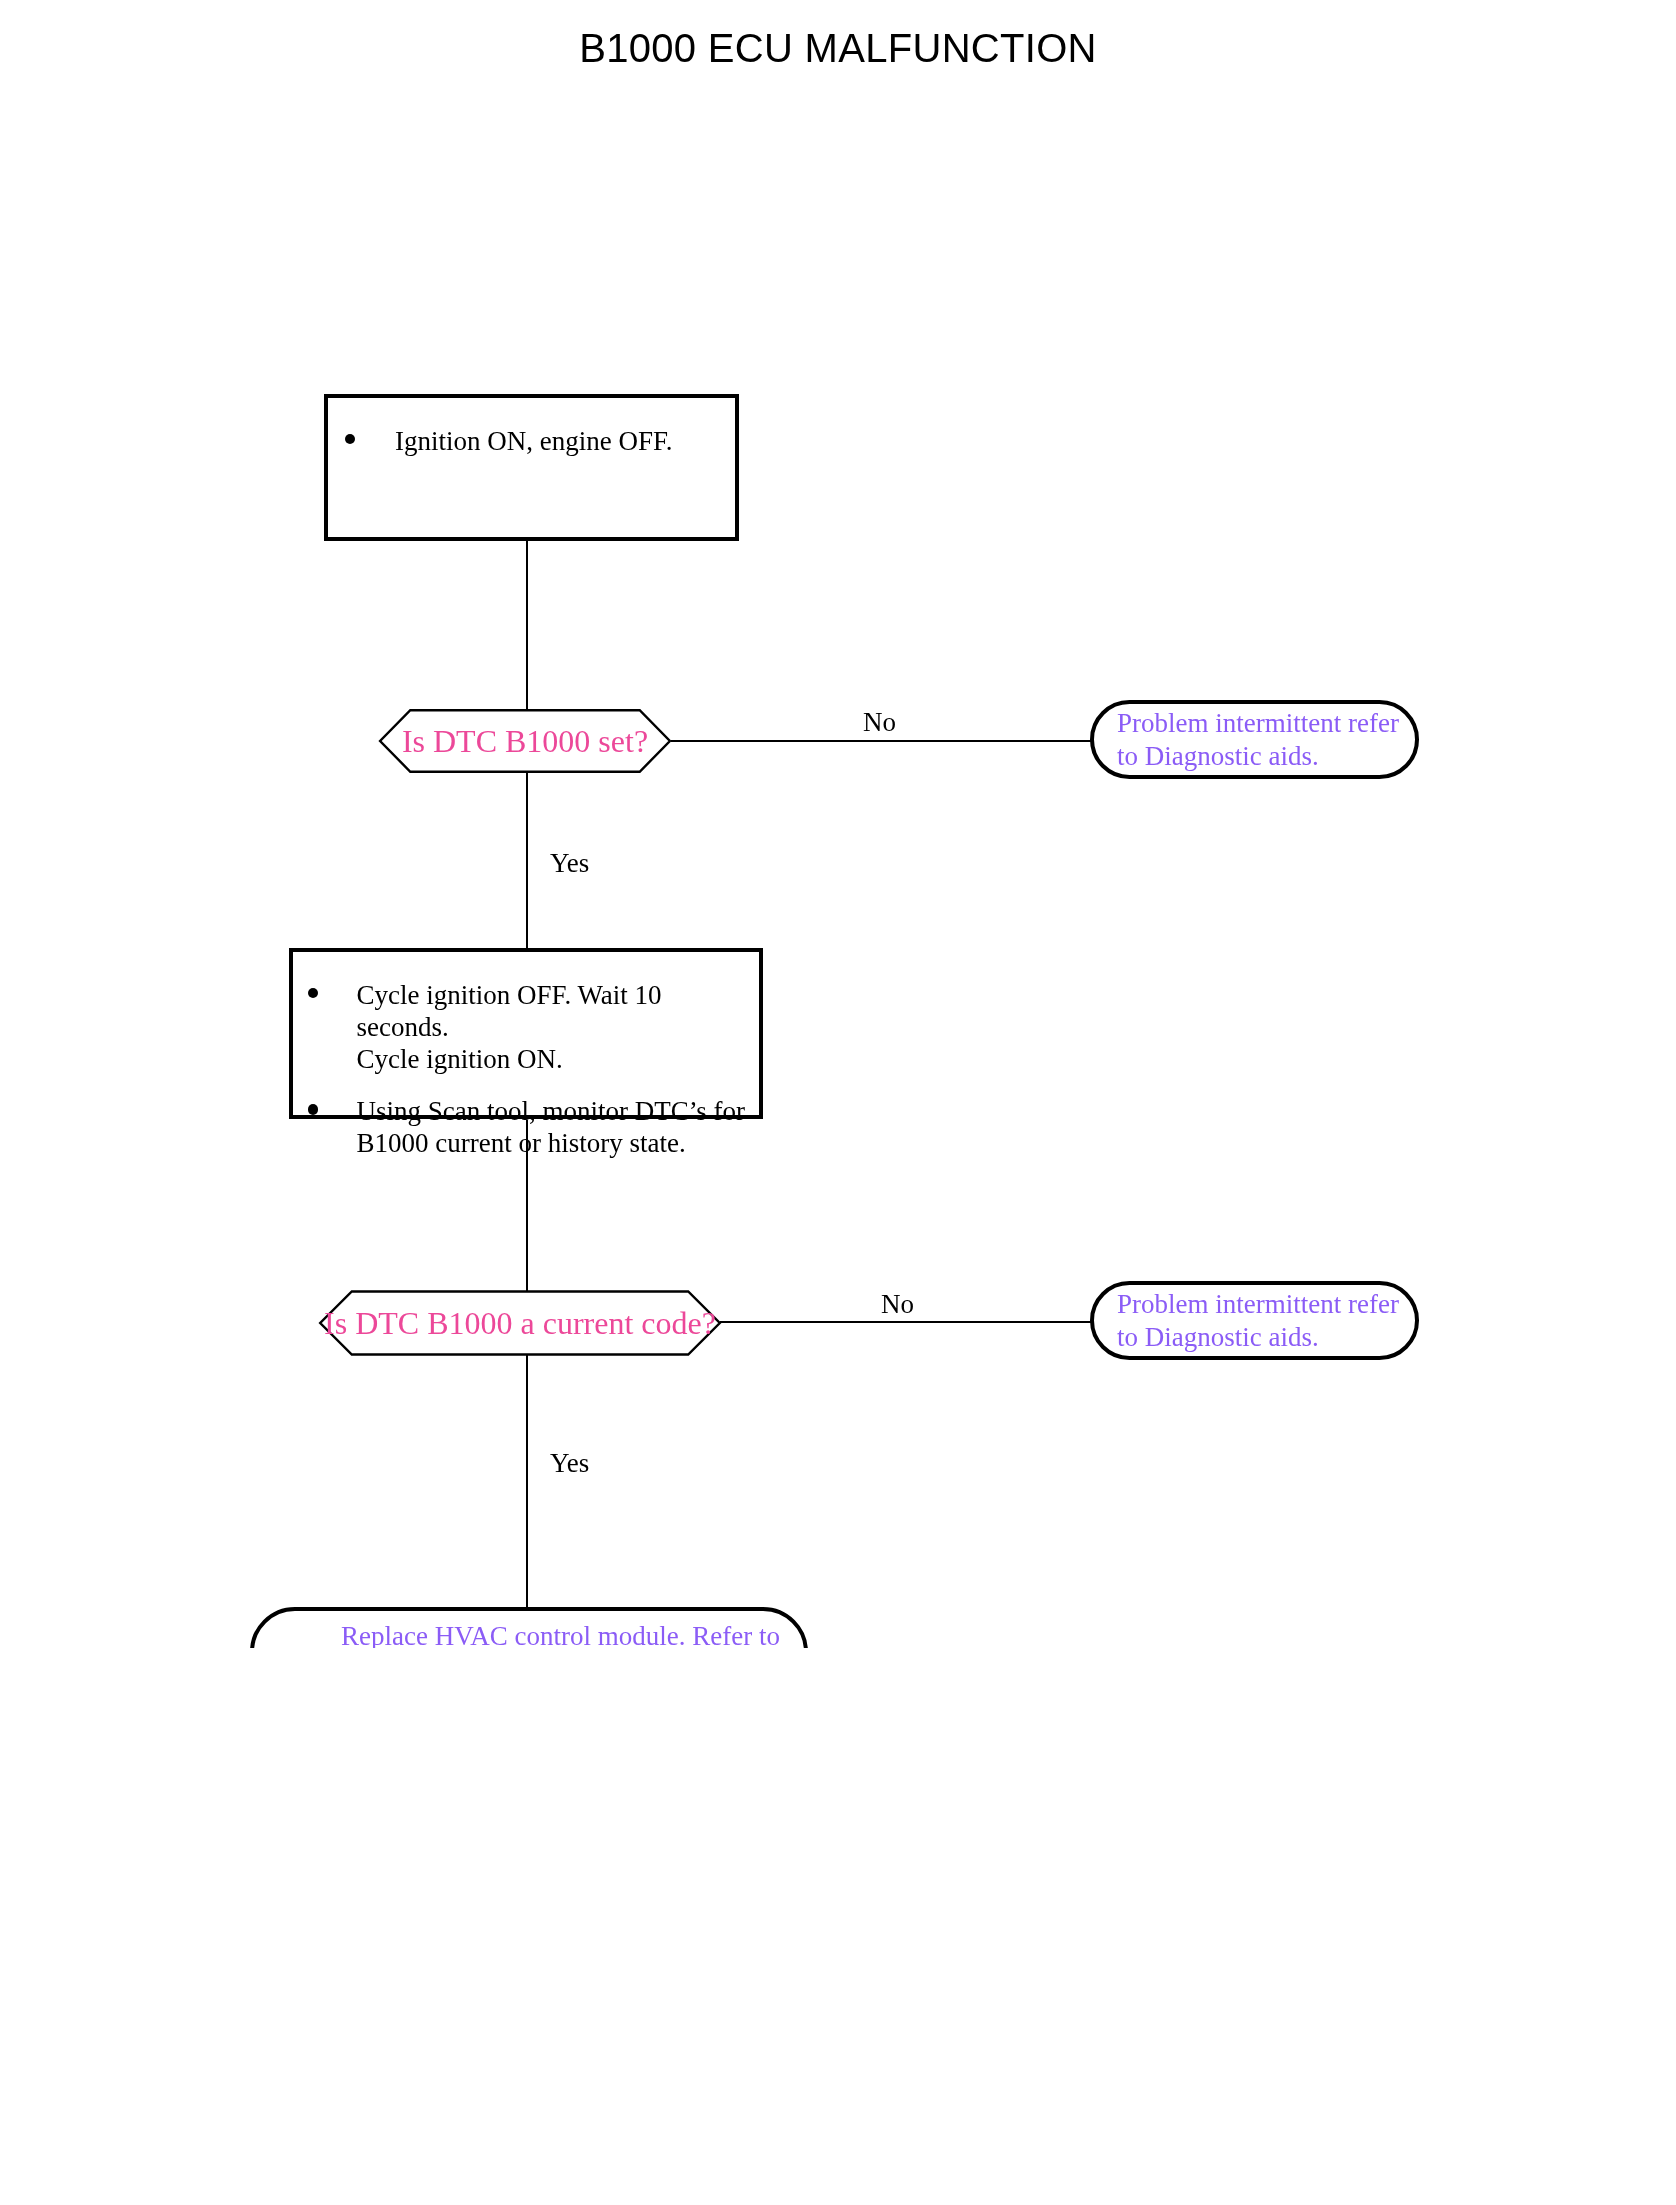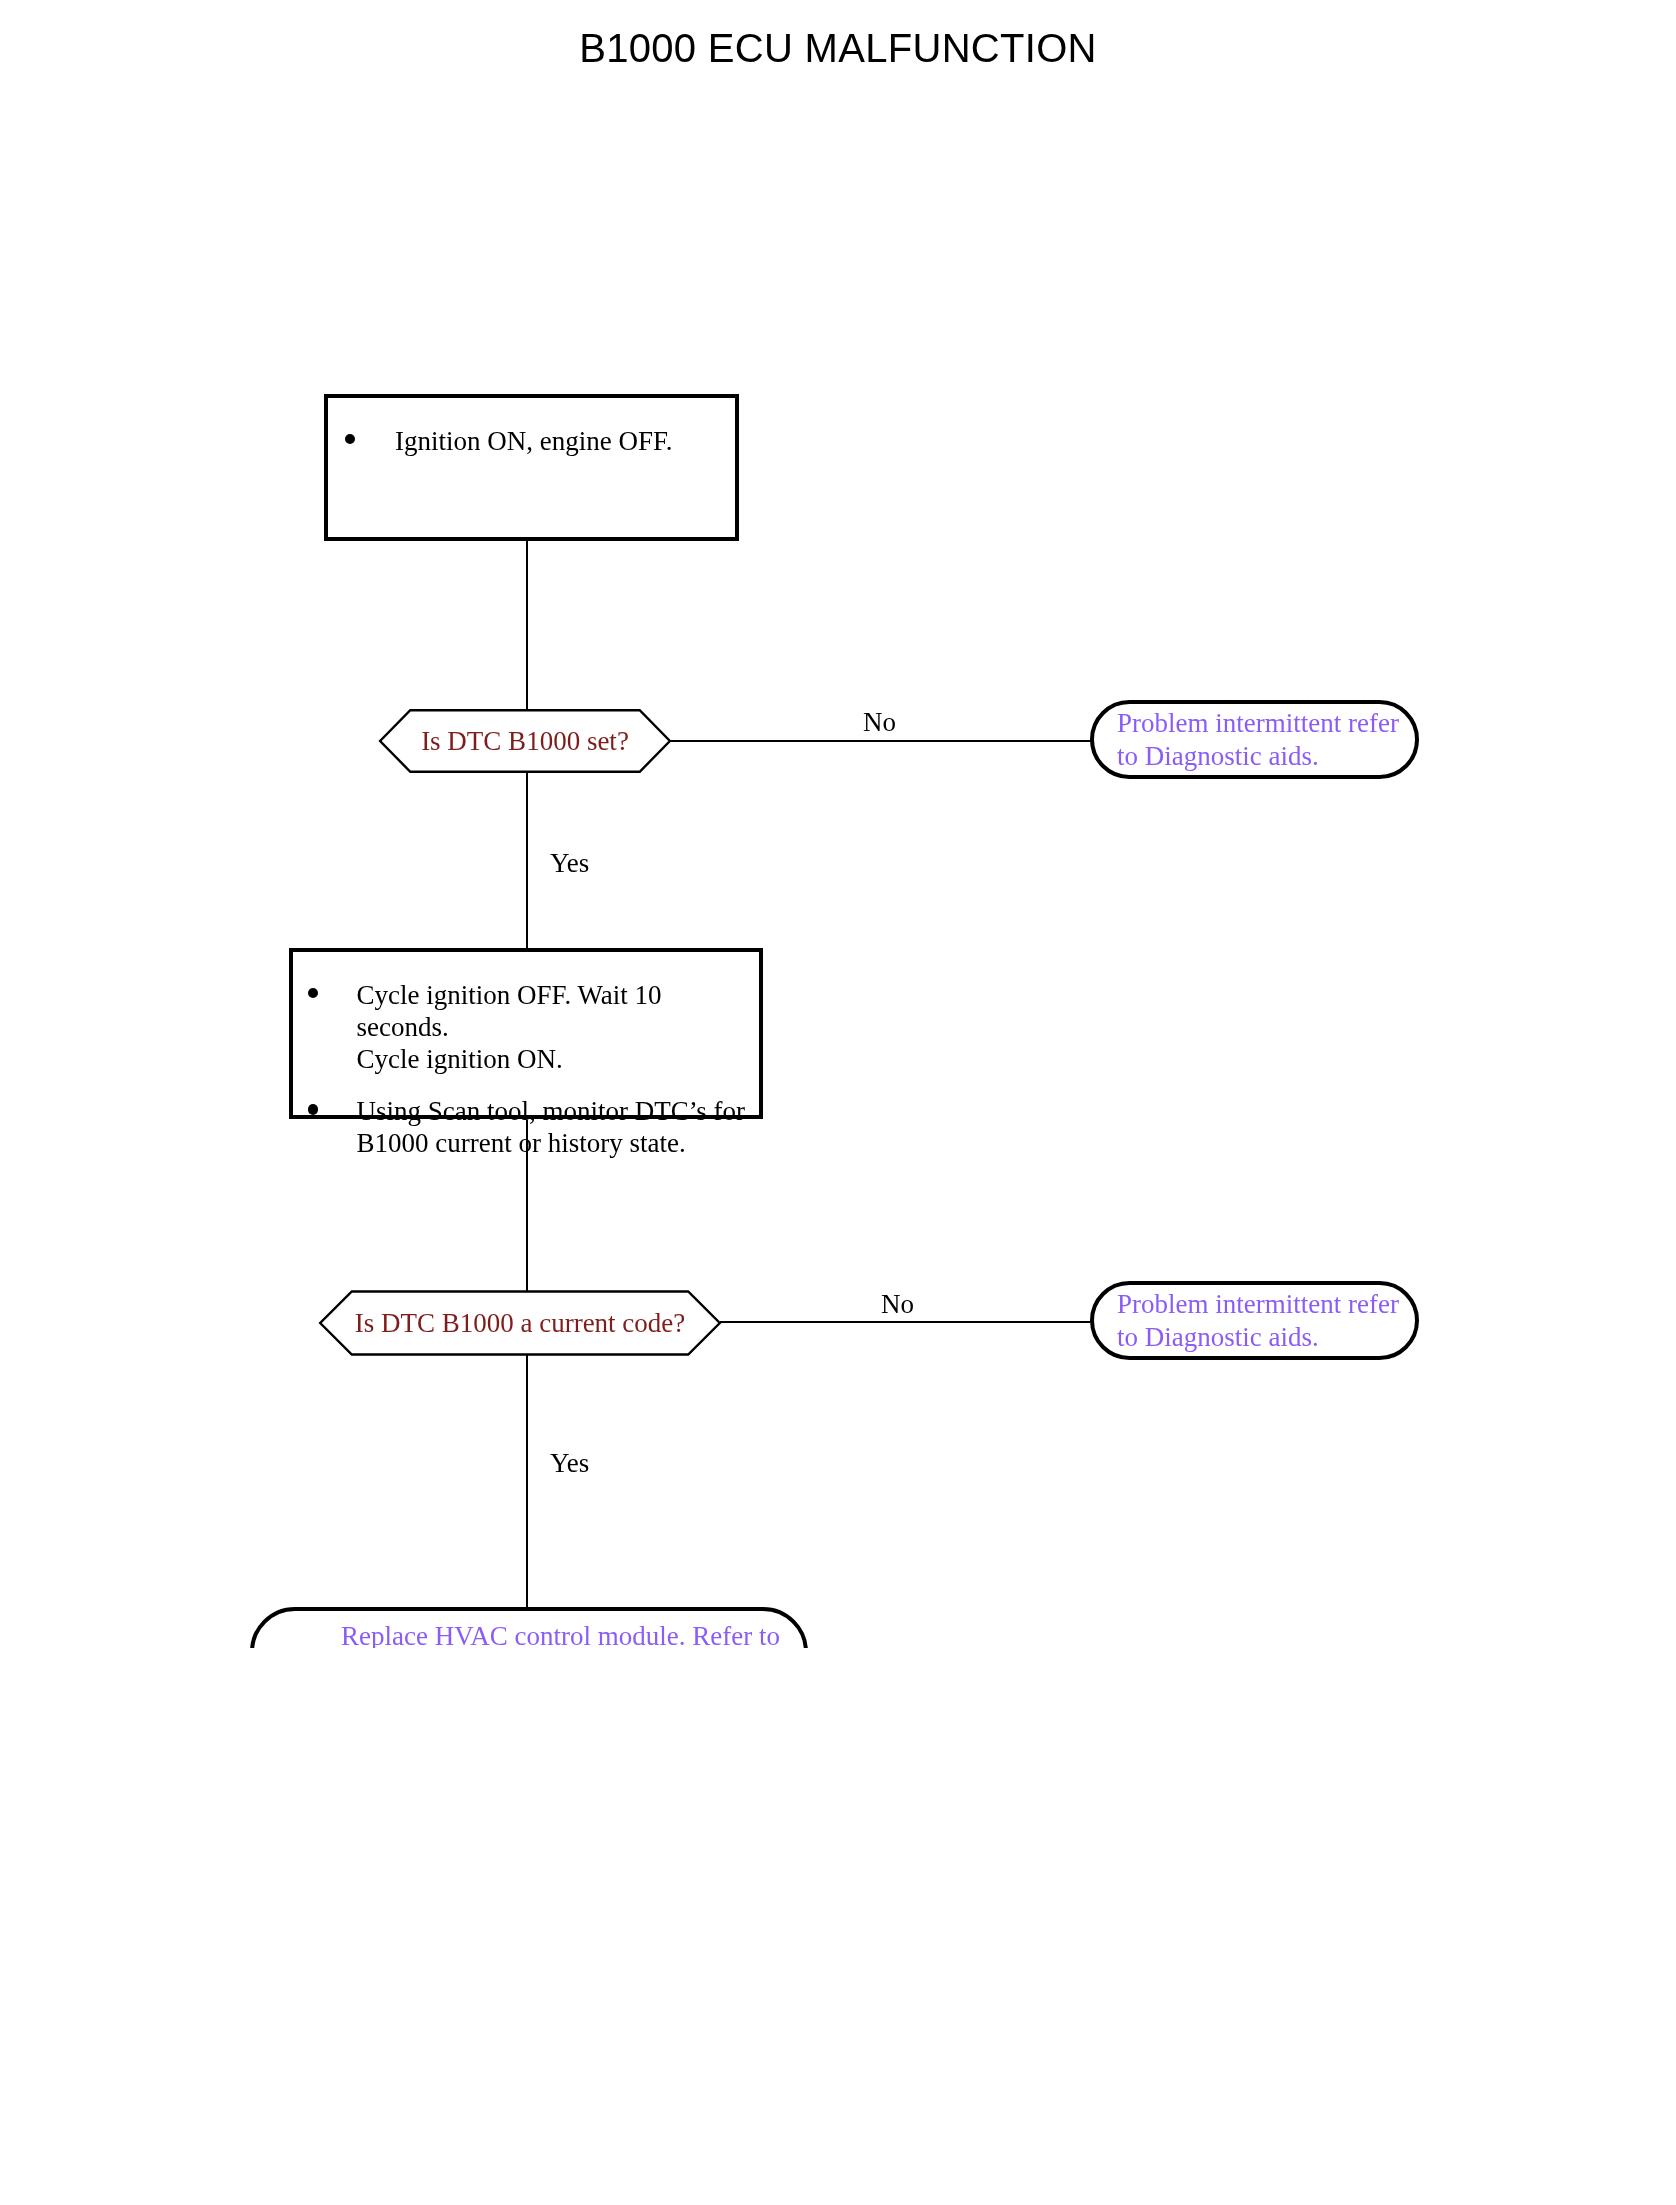--- a/index.html
+++ b/index.html
@@ -97,22 +97,22 @@
   }
   .hex-text {
     position: absolute;
     left: 0;
     top: 0;
     width: 100%;
     height: 100%;
     display: flex;
     align-items: center;
     justify-content: center;
-    font-size: 27px;
-    color: #7f1d1d;
+    font-size: 32px;
+    color: #ec4899;
     white-space: nowrap;
   }
 
   
   .terminator {
     position: absolute;
     box-sizing: border-box;
     border: 4.9px solid #000000;
     background: #ffffff;
     display: flex;

